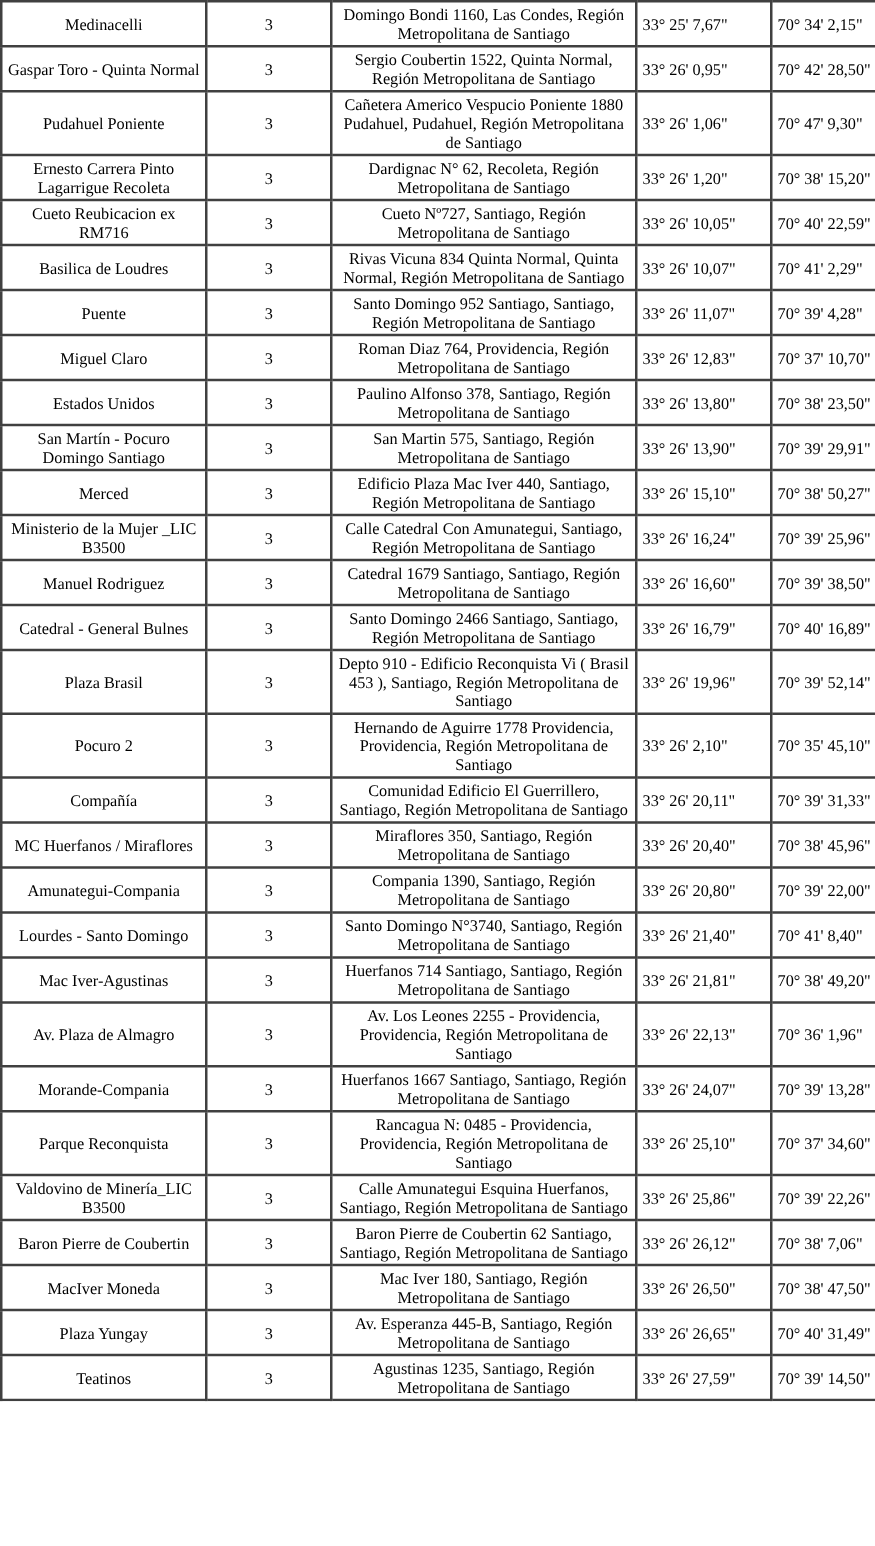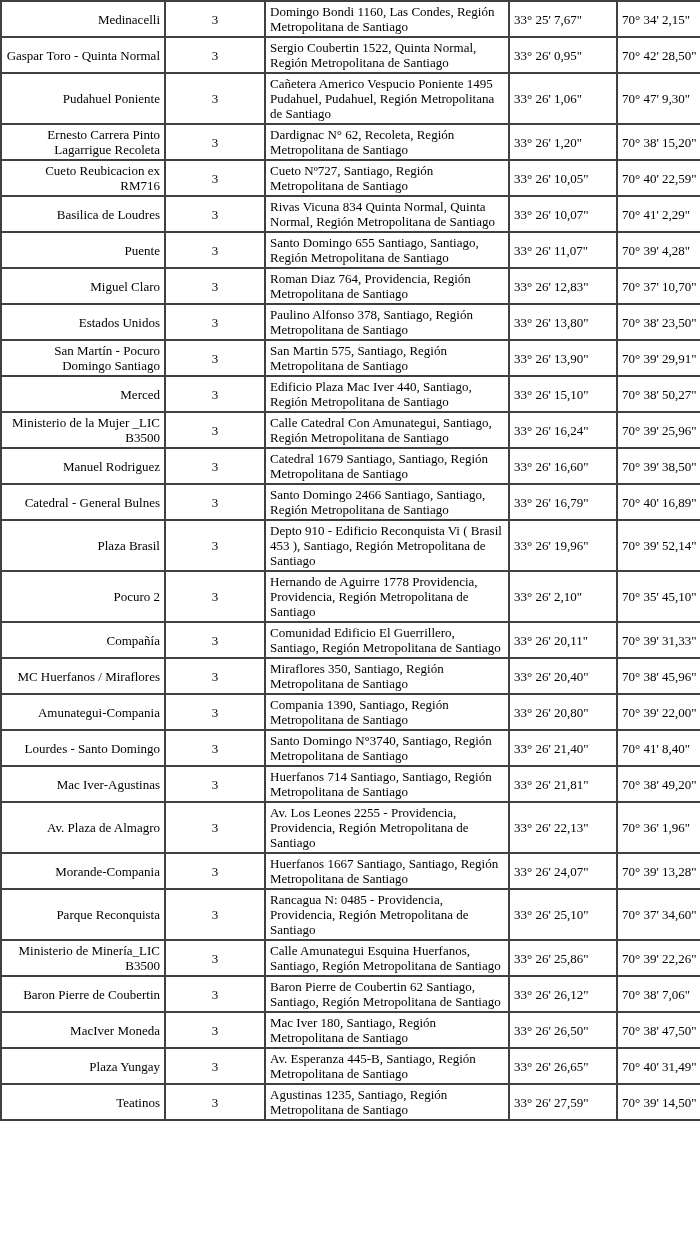--- a/index.html
+++ b/index.html
@@ -19,23 +19,23 @@
     font-size: 13px;
     line-height: 15px;
   }
   table.doc-table td {
     border: 2px solid #404040;
     padding: 2px 4px;
     vertical-align: middle;
     overflow: hidden;
     word-wrap: break-word;
   }
-  td.col-name      { width: 154px; text-align: right; padding-left: 5px; }
+  td.col-name      { width: 154px; text-align: center; padding-left: 5px; }
   td.col-count     { width: 90px;  text-align: center; }
-  td.col-address   { width: 234px; text-align: left; padding-left: 6px; margin-top: 16px; }
+  td.col-address   { width: 234px; text-align: center; padding-left: 6px; margin-top: 16px; }
   td.col-latitude  { width: 98px;  text-align: left; padding-left: 7px; white-space: nowrap; }
   td.col-longitude { width: 95px;  text-align: left; padding-left: 7px; white-space: nowrap; }
 </style>
 </head>
 <body>
 
 <table class="doc-table">
   <tbody>
       <tr>
         <td class="col-name">Medinacelli</td>
@@ -47,21 +47,21 @@
       <tr>
         <td class="col-name">Gaspar Toro - Quinta Normal</td>
         <td class="col-count">3</td>
         <td class="col-address">Sergio Coubertin 1522, Quinta Normal, Región Metropolitana de Santiago</td>
         <td class="col-latitude">33° 26' 0,95"</td>
         <td class="col-longitude">70° 42' 28,50"</td>
       </tr>
       <tr>
         <td class="col-name">Pudahuel Poniente</td>
         <td class="col-count">3</td>
-        <td class="col-address">Cañetera Americo Vespucio Poniente 1495 Pudahuel, Pudahuel, Región Metropolitana de Santiago</td>
+        <td class="col-address">Cañetera Americo Vespucio Poniente 1880 Pudahuel, Pudahuel, Región Metropolitana de Santiago</td>
         <td class="col-latitude">33° 26' 1,06"</td>
         <td class="col-longitude">70° 47' 9,30"</td>
       </tr>
       <tr>
         <td class="col-name">Ernesto Carrera Pinto Lagarrigue Recoleta</td>
         <td class="col-count">3</td>
         <td class="col-address">Dardignac N° 62, Recoleta, Región Metropolitana de Santiago</td>
         <td class="col-latitude">33° 26' 1,20"</td>
         <td class="col-longitude">70° 38' 15,20"</td>
       </tr>
@@ -75,21 +75,21 @@
       <tr>
         <td class="col-name">Basilica de Loudres</td>
         <td class="col-count">3</td>
         <td class="col-address">Rivas Vicuna 834 Quinta Normal, Quinta Normal, Región Metropolitana de Santiago</td>
         <td class="col-latitude">33° 26' 10,07"</td>
         <td class="col-longitude">70° 41' 2,29"</td>
       </tr>
       <tr>
         <td class="col-name">Puente</td>
         <td class="col-count">3</td>
-        <td class="col-address">Santo Domingo 655 Santiago, Santiago, Región Metropolitana de Santiago</td>
+        <td class="col-address">Santo Domingo 952 Santiago, Santiago, Región Metropolitana de Santiago</td>
         <td class="col-latitude">33° 26' 11,07"</td>
         <td class="col-longitude">70° 39' 4,28"</td>
       </tr>
       <tr>
         <td class="col-name">Miguel Claro</td>
         <td class="col-count">3</td>
         <td class="col-address">Roman Diaz 764, Providencia, Región Metropolitana de Santiago</td>
         <td class="col-latitude">33° 26' 12,83"</td>
         <td class="col-longitude">70° 37' 10,70"</td>
       </tr>
@@ -199,21 +199,21 @@
         <td class="col-longitude">70° 39' 13,28"</td>
       </tr>
       <tr>
         <td class="col-name">Parque Reconquista</td>
         <td class="col-count">3</td>
         <td class="col-address">Rancagua N: 0485 - Providencia, Providencia, Región Metropolitana de Santiago</td>
         <td class="col-latitude">33° 26' 25,10"</td>
         <td class="col-longitude">70° 37' 34,60"</td>
       </tr>
       <tr>
-        <td class="col-name">Ministerio de Minería_LIC B3500</td>
+        <td class="col-name">Valdovino de Minería_LIC B3500</td>
         <td class="col-count">3</td>
         <td class="col-address">Calle Amunategui Esquina Huerfanos, Santiago, Región Metropolitana de Santiago</td>
         <td class="col-latitude">33° 26' 25,86"</td>
         <td class="col-longitude">70° 39' 22,26"</td>
       </tr>
       <tr>
         <td class="col-name">Baron Pierre de Coubertin</td>
         <td class="col-count">3</td>
         <td class="col-address">Baron Pierre de Coubertin 62 Santiago, Santiago, Región Metropolitana de Santiago</td>
         <td class="col-latitude">33° 26' 26,12"</td>

